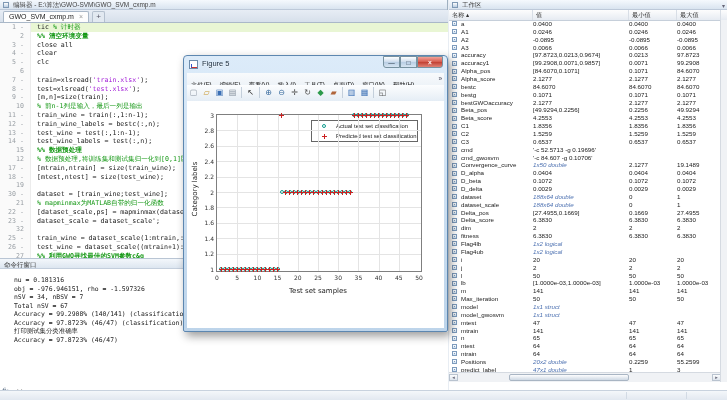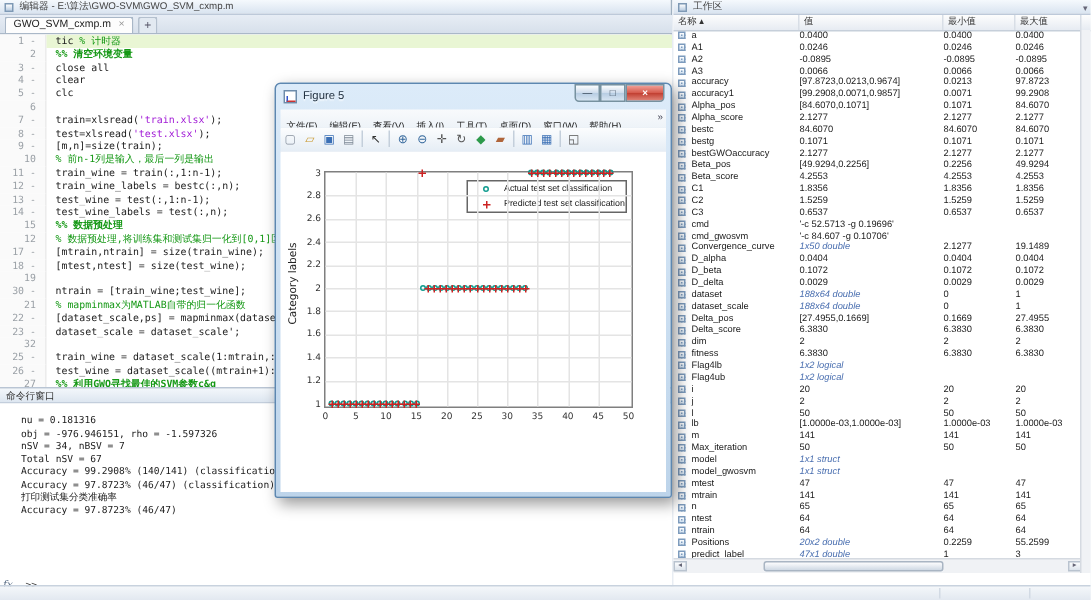--- a/index.html
+++ b/index.html
@@ -128,21 +128,21 @@
       <div class="ed-line"><span class="gut">10</span><span class="code"><span class="sg-c">% 前n-1列是输入，最后一列是输出</span></span></div>
       <div class="ed-line"><span class="gut">11 -</span><span class="code"><span class="sg-k">train_wine = train(:,1:n-1);</span></span></div>
       <div class="ed-line"><span class="gut">12 -</span><span class="code"><span class="sg-k">train_wine_labels = bestc(:,n);</span></span></div>
       <div class="ed-line"><span class="gut">13 -</span><span class="code"><span class="sg-k">test_wine = test(:,1:n-1);</span></span></div>
       <div class="ed-line"><span class="gut">14 -</span><span class="code"><span class="sg-k">test_wine_labels = test(:,n);</span></span></div>
       <div class="ed-line"><span class="gut">15</span><span class="code"><span class="sg-s">%% 数据预处理</span></span></div>
       <div class="ed-line"><span class="gut">12</span><span class="code"><span class="sg-c">% 数据预处理,将训练集和测试集归一化到[0,1]区间</span></span></div>
       <div class="ed-line"><span class="gut">17 -</span><span class="code"><span class="sg-k">[mtrain,ntrain] = size(train_wine);</span></span></div>
       <div class="ed-line"><span class="gut">18 -</span><span class="code"><span class="sg-k">[mtest,ntest] = size(test_wine);</span></span></div>
       <div class="ed-line"><span class="gut">19</span><span class="code"></span></div>
-      <div class="ed-line"><span class="gut">30 -</span><span class="code"><span class="sg-k">ntrain = [train_wine;test_wine];</span></span></div>
+      <div class="ed-line"><span class="gut">30 -</span><span class="code"><span class="sg-k">dataset = [train_wine;test_wine];</span></span></div>
       <div class="ed-line"><span class="gut">21</span><span class="code"><span class="sg-c">% mapminmax为MATLAB自带的归一化函数</span></span></div>
       <div class="ed-line"><span class="gut">22 -</span><span class="code"><span class="sg-k">[dataset_scale,ps] = mapminmax(dataset',0,1);</span></span></div>
       <div class="ed-line"><span class="gut">23 -</span><span class="code"><span class="sg-k">dataset_scale = dataset_scale';</span></span></div>
       <div class="ed-line"><span class="gut">32</span><span class="code"></span></div>
       <div class="ed-line"><span class="gut">25 -</span><span class="code"><span class="sg-k">train_wine = dataset_scale(1:mtrain,:);</span></span></div>
       <div class="ed-line"><span class="gut">26 -</span><span class="code"><span class="sg-k">test_wine = dataset_scale((mtrain+1):(mtrain+mtest),:);</span></span></div>
       <div class="ed-line"><span class="gut">27</span><span class="code"><span class="sg-s">%% 利用GWO寻找最佳的SVM参数c&amp;g</span></span></div>
     </div>
 
   <div id="cmd-header">
@@ -812,14 +812,15 @@
         </span>
         <span class="mk-p" style="left: 183.34px; top: -2.5px; color: rgb(204, 34, 34);">
           <i class="h"></i>
           <i class="v"></i>
         </span>
         <span class="mk-p" style="left: 187.38px; top: -2.5px; color: rgb(204, 34, 34);">
           <i class="h"></i>
           <i class="v"></i>
         </span>
       </div>
+    <div id="plot-xlabel">Test set samples</div>
   </div>
 </div>
 
 </body></html>

